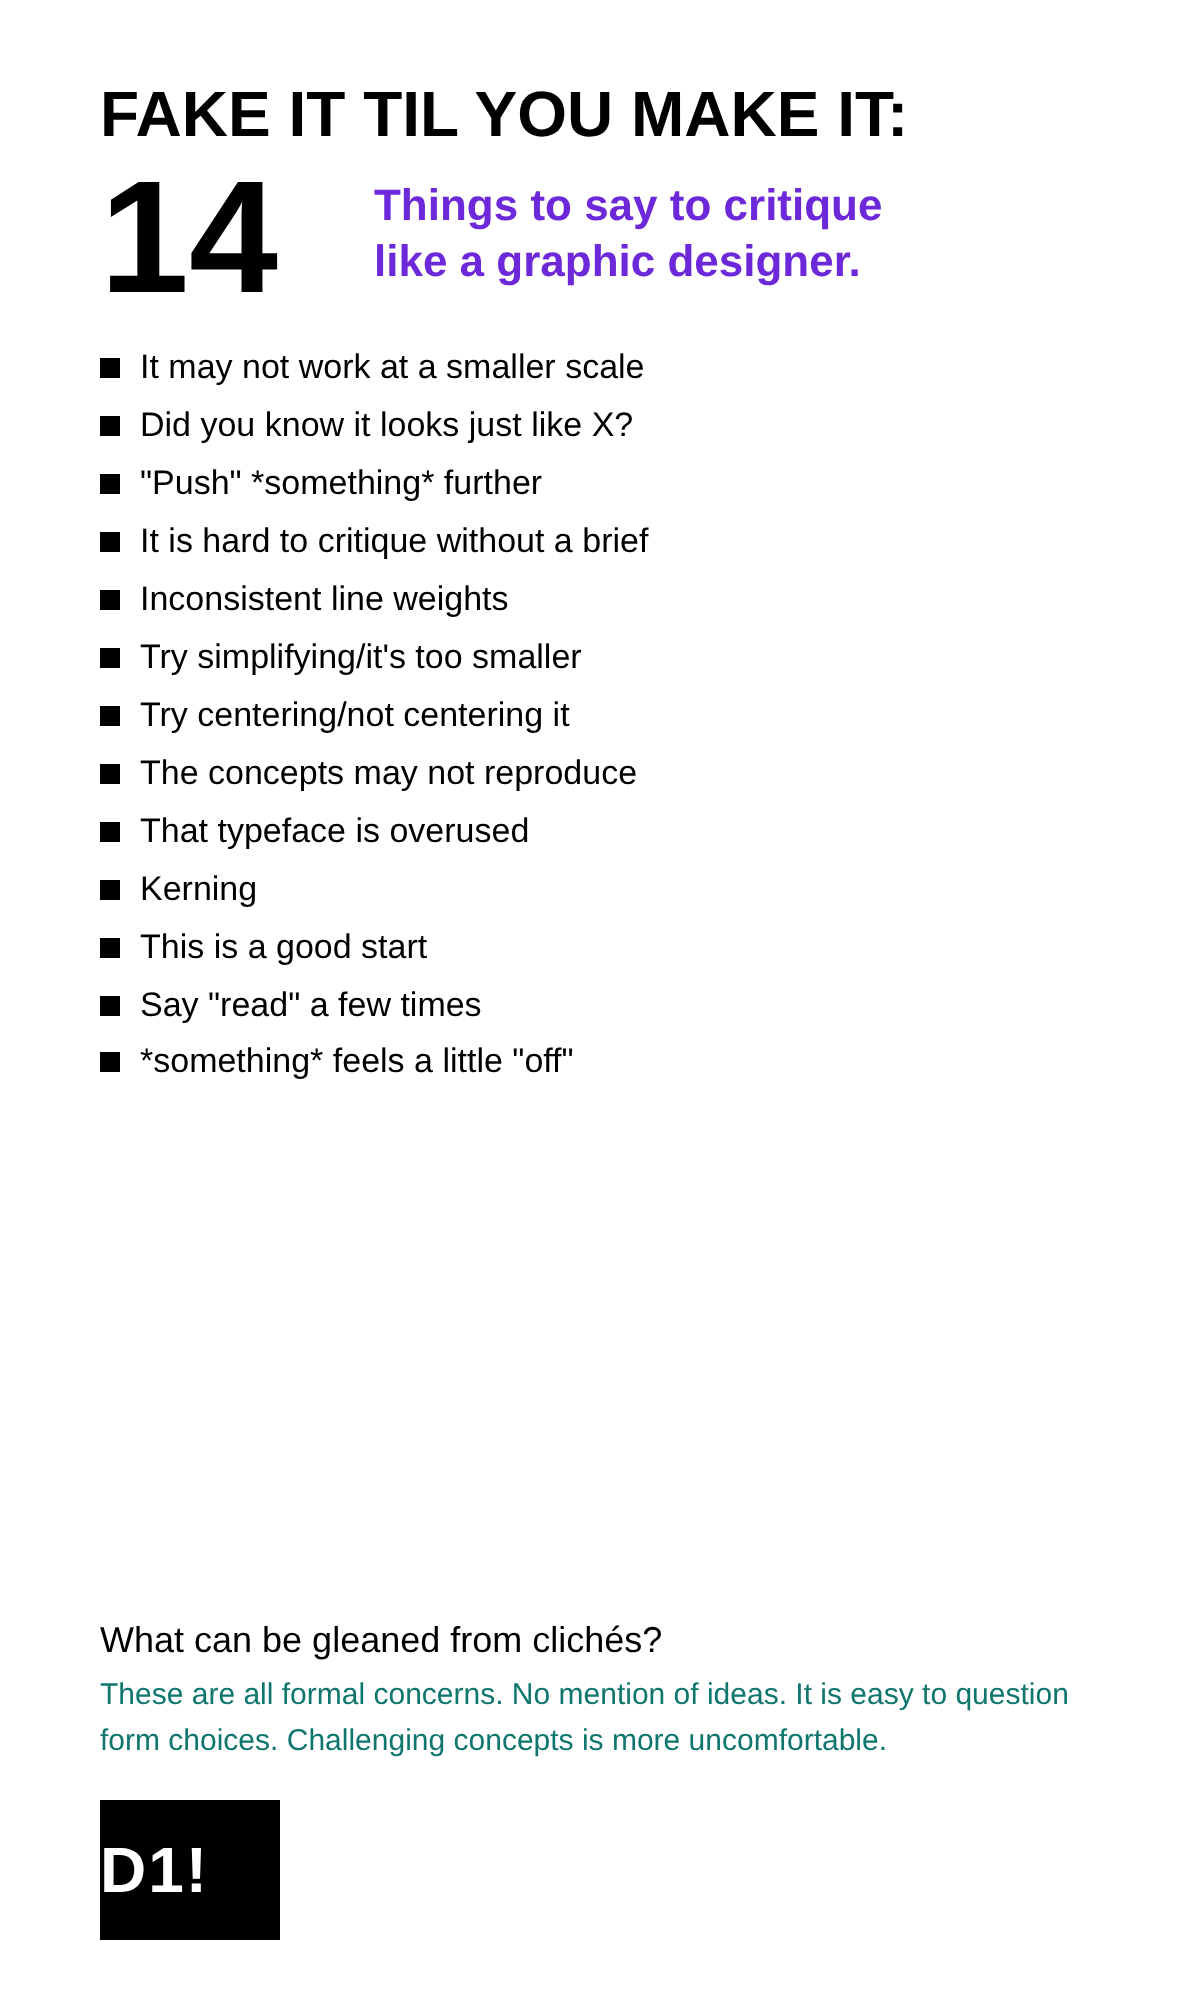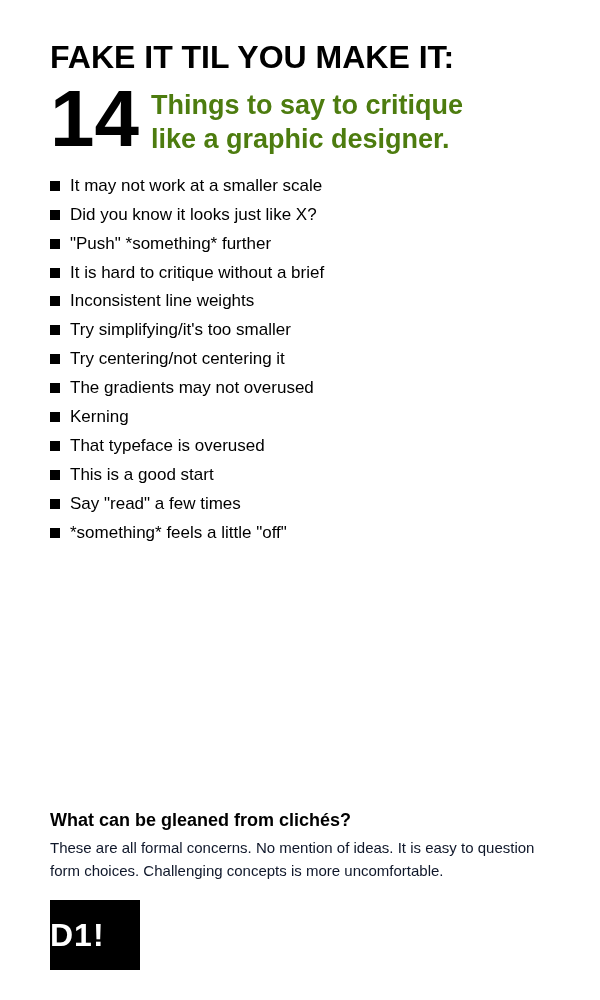--- a/index.html
+++ b/index.html
@@ -32,36 +32,37 @@
       font-family: 'Arial Black', Arial, sans-serif;
       letter-spacing: 0px;
       margin-bottom: 8px;
       line-height: 1.1;
     }
 
     .subtitle-row {
       display: flex;
       align-items: flex-start;
       margin-bottom: 18px;
+      gap: 36px;
     }
 
     .big-number {
       font-size: 80px;
       font-weight: 900;
       color: #000000;
       font-family: 'Arial Black', Arial, sans-serif;
       line-height: 0.9;
       margin-right: 12px;
       flex-shrink: 0;
     }
 
     .subtitle-text {
-      font-size: 27px;
-      font-weight: 900;
-      color: #4d7c0f;
+      font-size: 22px;
+      font-weight: 900;
+      color: #6d28d9;
       font-family: 'Arial Black', Arial, sans-serif;
       line-height: 1.25;
       padding-top: 6px;
     }
 
     .list-container {
       margin-bottom: 20px;
       flex: 1;
     }
 
@@ -92,31 +93,31 @@
       color: #000000;
     }
 
     .footer-section {
       border-top: none;
       padding-top: 0px;
     }
 
     .footer-heading {
       font-size: 18px;
-      font-weight: 700;
+      font-weight: 400;
       color: #000000;
       font-family: 'Arial Black', Arial, sans-serif;
       margin-bottom: 6px;
     }
 
     .footer-text {
       font-size: 15px;
       font-family: Arial, sans-serif;
       font-weight: 400;
-      color: #0f172a;
+      color: #0f766e;
       line-height: 1.5;
     }
 
     .d1-badge {
       width: 90px;
       height: 70px;
       background-color: #000000;
       display: flex;
       align-items: center;
       justify-content: flex-start;
@@ -171,29 +172,29 @@
       <div class="list-item">
         <span class="bullet"></span>
         <span class="list-item-text">Try simplifying/it's too smaller</span>
       </div>
       <div class="list-item">
         <span class="bullet"></span>
         <span class="list-item-text">Try centering/not centering it</span>
       </div>
       <div class="list-item">
         <span class="bullet"></span>
-        <span class="list-item-text">The gradients may not overused</span>
+        <span class="list-item-text">The concepts may not reproduce</span>
+      </div>
+      <div class="list-item">
+        <span class="bullet"></span>
+        <span class="list-item-text">That typeface is overused</span>
       </div>
       <div class="list-item">
         <span class="bullet"></span>
         <span class="list-item-text">Kerning</span>
-      </div>
-      <div class="list-item">
-        <span class="bullet"></span>
-        <span class="list-item-text">That typeface is overused</span>
       </div>
       <div class="list-item">
         <span class="bullet"></span>
         <span class="list-item-text">This is a good start</span>
       </div>
       <div class="list-item">
         <span class="bullet"></span>
         <span class="list-item-text">Say "read" a few times</span>
       </div>
       <div class="list-item">

